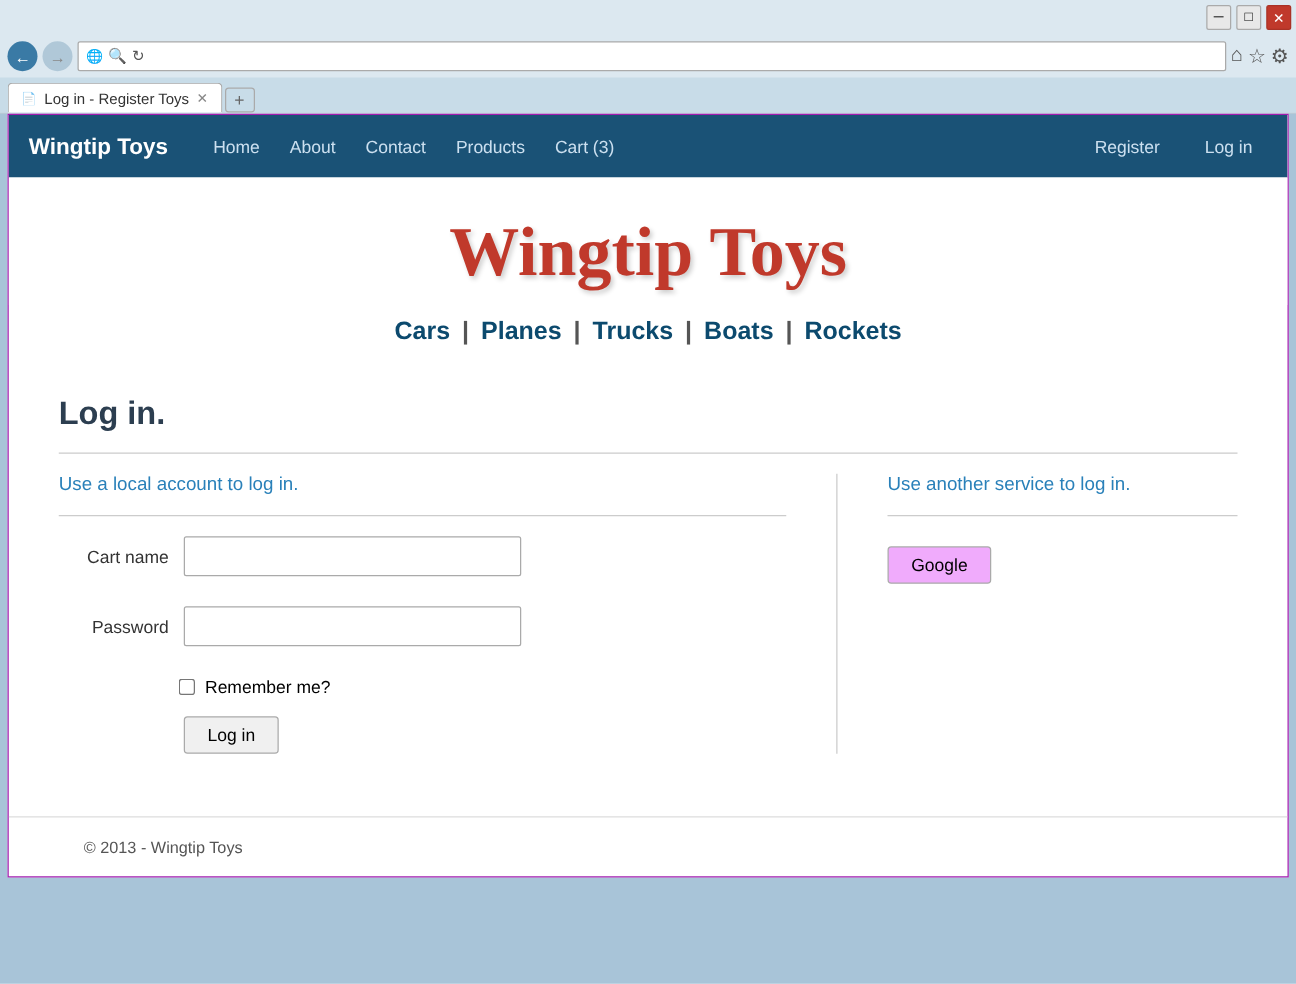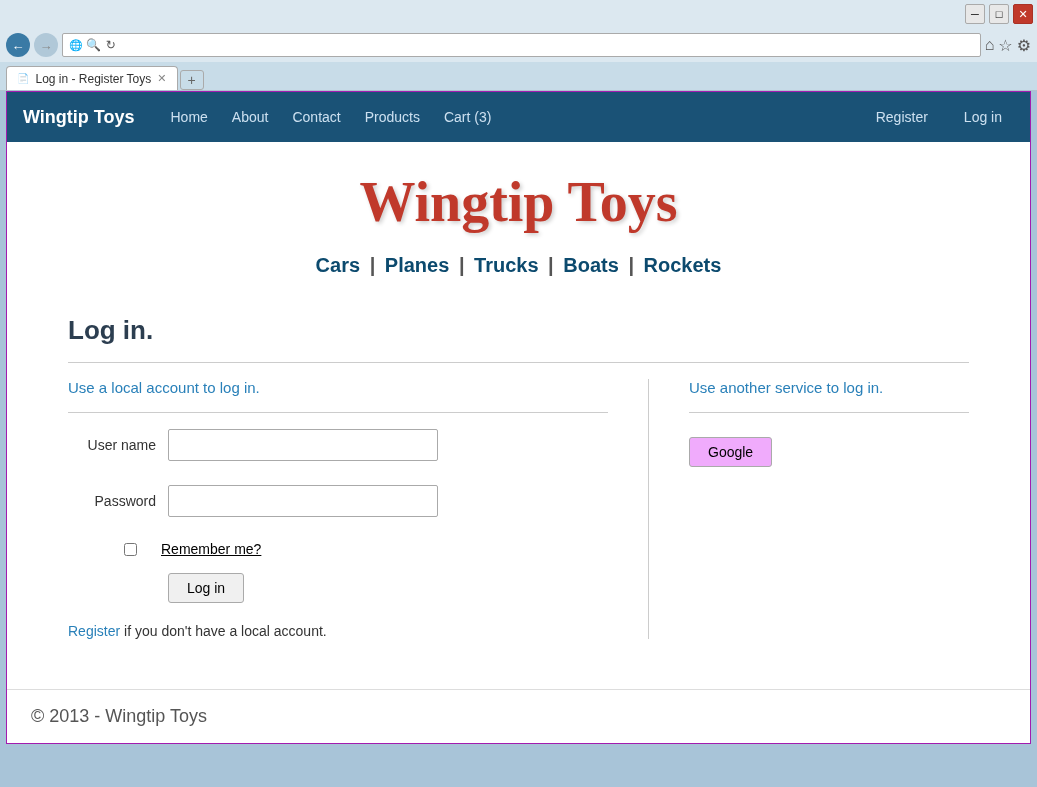--- a/index.html
+++ b/index.html
@@ -141,21 +141,21 @@
       text-decoration: none;
       font-weight: bold;
     }
     .category-bar .sep {
       color: #555;
       margin: 0 4px;
     }
 
     
     .main-content {
-      padding: 20px 61px;
+      padding: 20px 40px;
     }
     .page-title {
       font-size: 26px;
       color: #2c3e50;
       margin-bottom: 16px;
     }
     hr.divider {
       border: none;
       border-top: 1px solid #ccc;
       margin-bottom: 16px;
@@ -198,25 +198,24 @@
       height: 32px;
       border: 1px solid #aaa;
       padding: 4px 8px;
       font-size: 14px;
       border-radius: 2px;
     }
 
     .remember-row {
       display: flex;
       align-items: center;
-      margin-left: 56px;
+      margin-left: 96px;
       margin-bottom: 16px;
-      gap: 24px;
-      font-size: 14px;
-      text-decoration: underline;
+      gap: 8px;
+      font-size: 14px;
     }
 
     .login-btn {
       margin-left: 100px;
       padding: 6px 18px;
       background: #f0f0f0;
       border: 1px solid #aaa;
       border-radius: 3px;
       font-size: 14px;
       cursor: pointer;
@@ -238,22 +237,22 @@
       border: 1px solid #aaa;
       border-radius: 3px;
       font-size: 14px;
       cursor: pointer;
       margin-top: 8px;
     }
 
     
     .site-footer {
       border-top: 1px solid #ddd;
-      padding: 16px 24px;
-      font-size: 18px;
+      padding: 16px 60px;
+      font-size: 13px;
       color: #555;
       margin-top: 30px;
     }
 
     
     .browser-navrow {
       display: flex;
       align-items: center;
       height: 34px;
       padding: 0 6px;
@@ -338,39 +337,36 @@
     <h2 class="page-title">Log in.</h2>
     <hr class="divider">
 
     <div class="login-layout">
 
       <div class="login-left">
         <p class="section-title">Use a local account to log in.</p>
         <hr class="divider">
 
         <div class="form-row">
-          <label class="form-label">User name</label>
+          <label class="form-label">Cart name</label>
           <input class="form-input" type="text" style="">
         </div>
 
         <div class="form-row">
           <label class="form-label">Password</label>
           <input class="form-input" type="password" style="">
         </div>
 
         <div class="remember-row">
           <input type="checkbox" style="">
           <span>Remember me?</span>
         </div>
 
         <button class="login-btn">Log in</button>
 
-        <div class="register-link">
-          <a>Register</a><span> if you don't have a local account.</span>
-        </div>
       </div>
 
       <div class="login-right">
         <p class="section-title">Use another service to log in.</p>
         <hr class="divider">
         <button class="google-btn">Google</button>
       </div>
 
     </div>
   </div>

